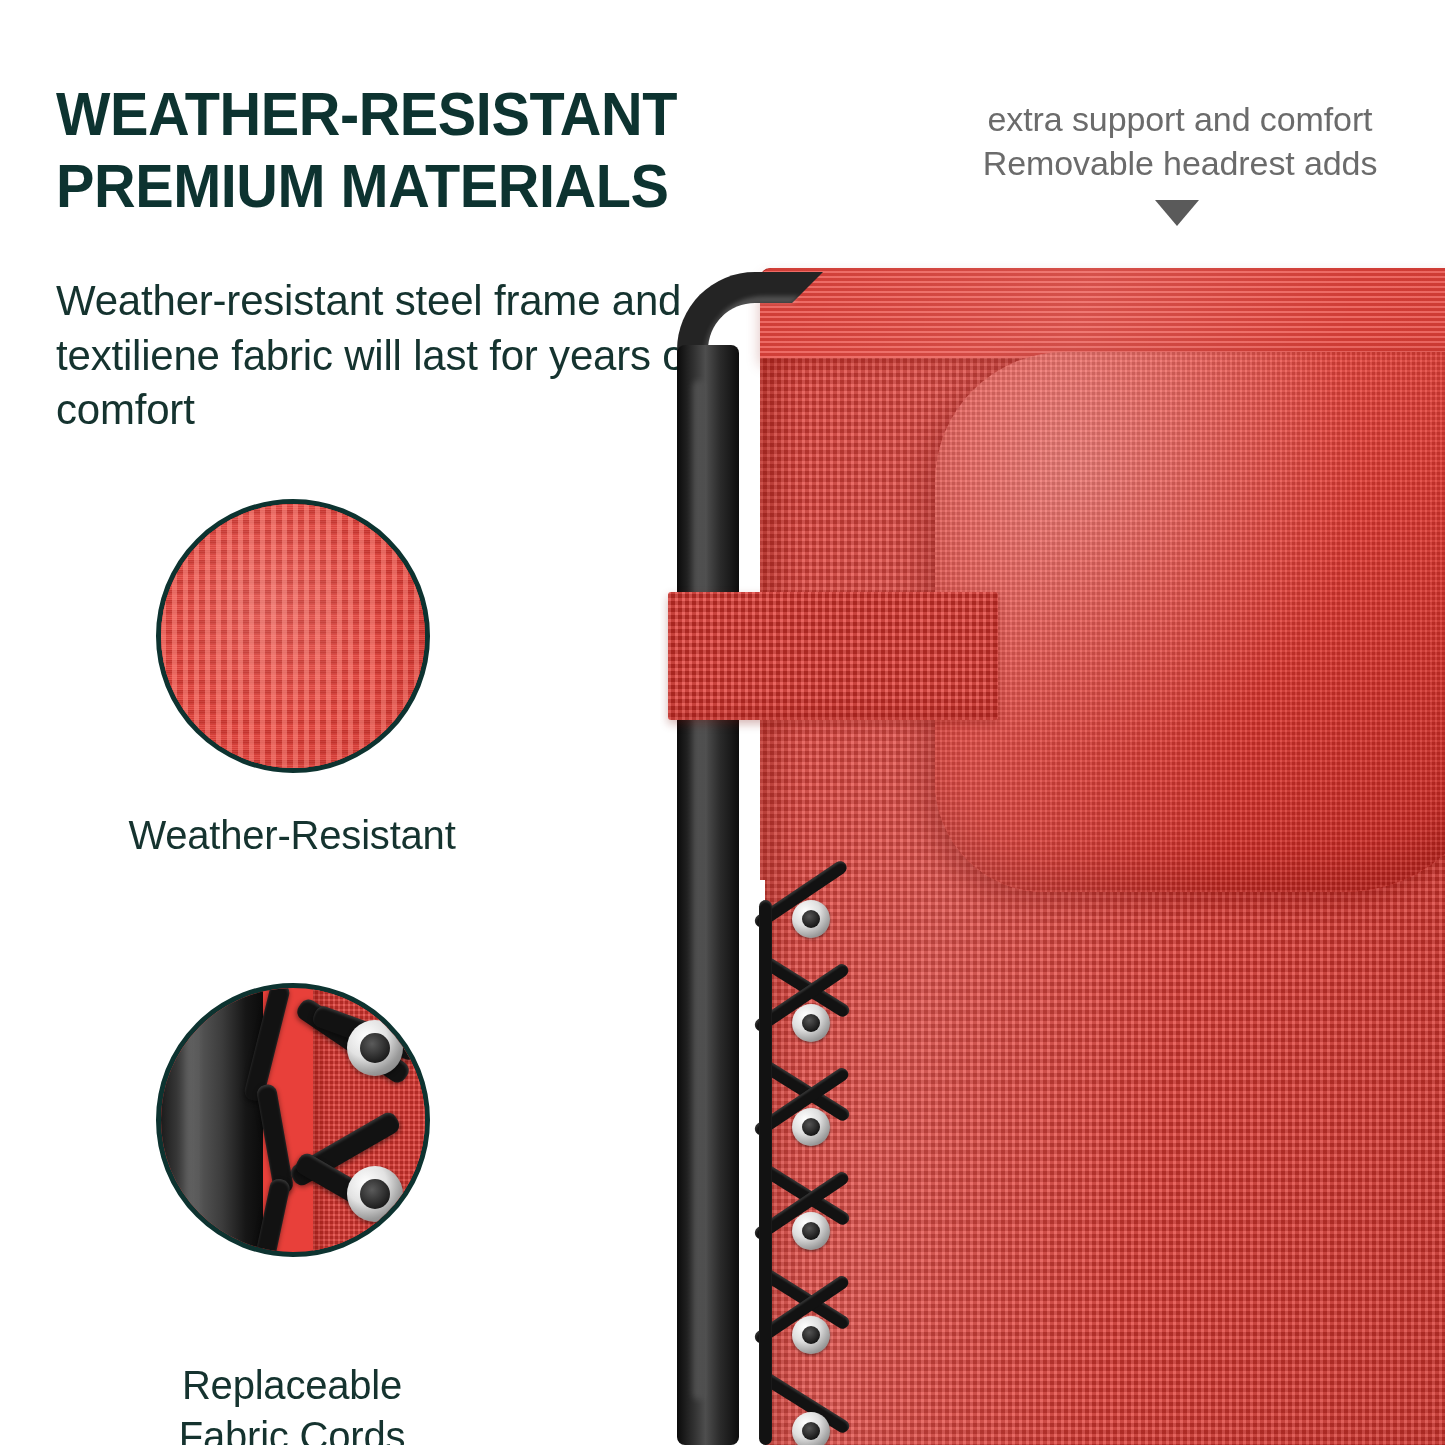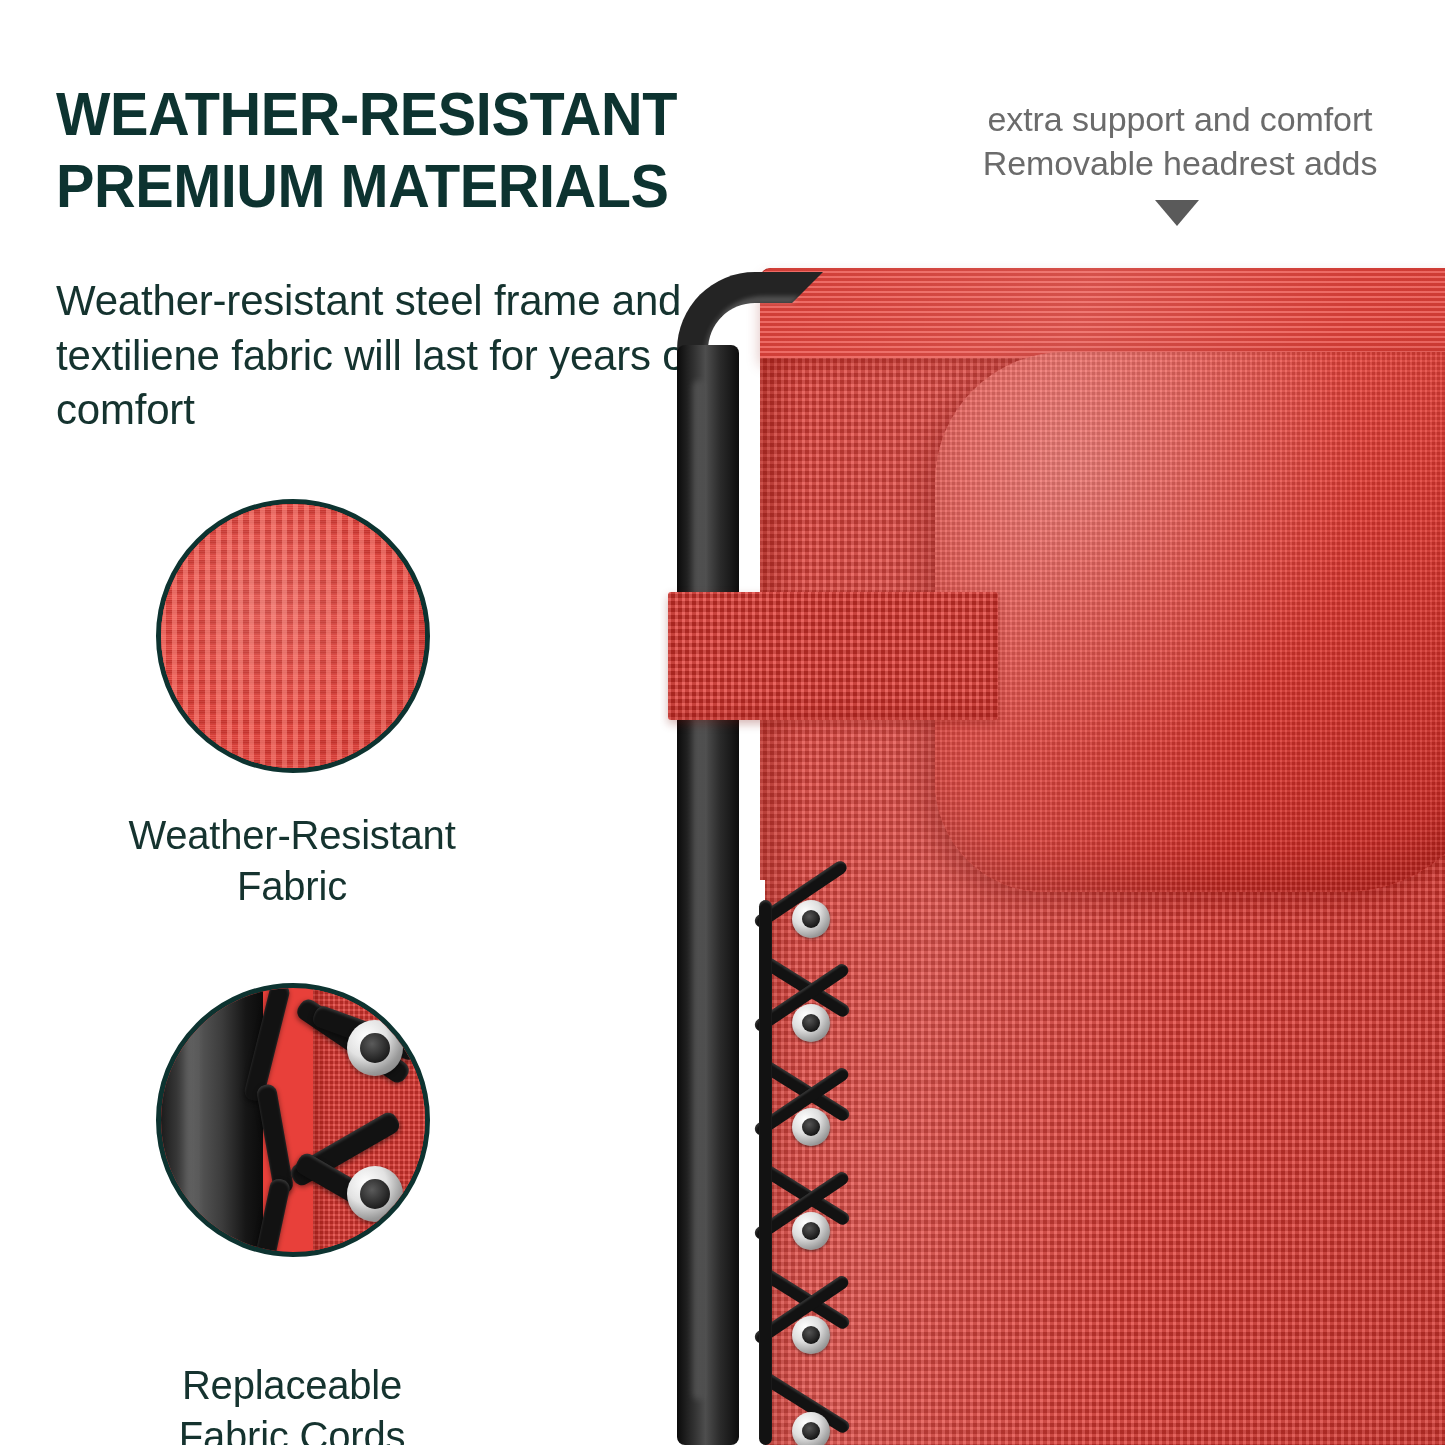--- a/index.html
+++ b/index.html
@@ -242,21 +242,20 @@
     <div>Removable headrest adds</div>
   </div>
   <div id="callout-arrow"></div>
 
   <div id="circle-fabric" class="circle">
     <div class="weave-swatch"></div>
     <div class="swatch-shade"></div>
   </div>
   <div id="caption-fabric" class="caption">
     <div>Weather-Resistant</div>
-    <div>Fabric</div>
   </div>
 
   <div id="circle-cords" class="circle">
     <div class="c2-tube"></div>
     <div class="c2-fabric"></div>
 
     <div class="c2-cord" style="left:96px; top:-6px;  width:20px; height:120px; transform:rotate(14deg);"></div>
     <div class="c2-cord" style="left:104px;top:96px;  width:20px; height:110px; transform:rotate(-10deg);"></div>
     <div class="c2-cord" style="left:98px; top:190px; width:20px; height:120px; transform:rotate(12deg);"></div>
     <div class="c2-cord" style="left:128px;top:42px;  width:128px;height:22px;  transform:rotate(34deg);"></div>

